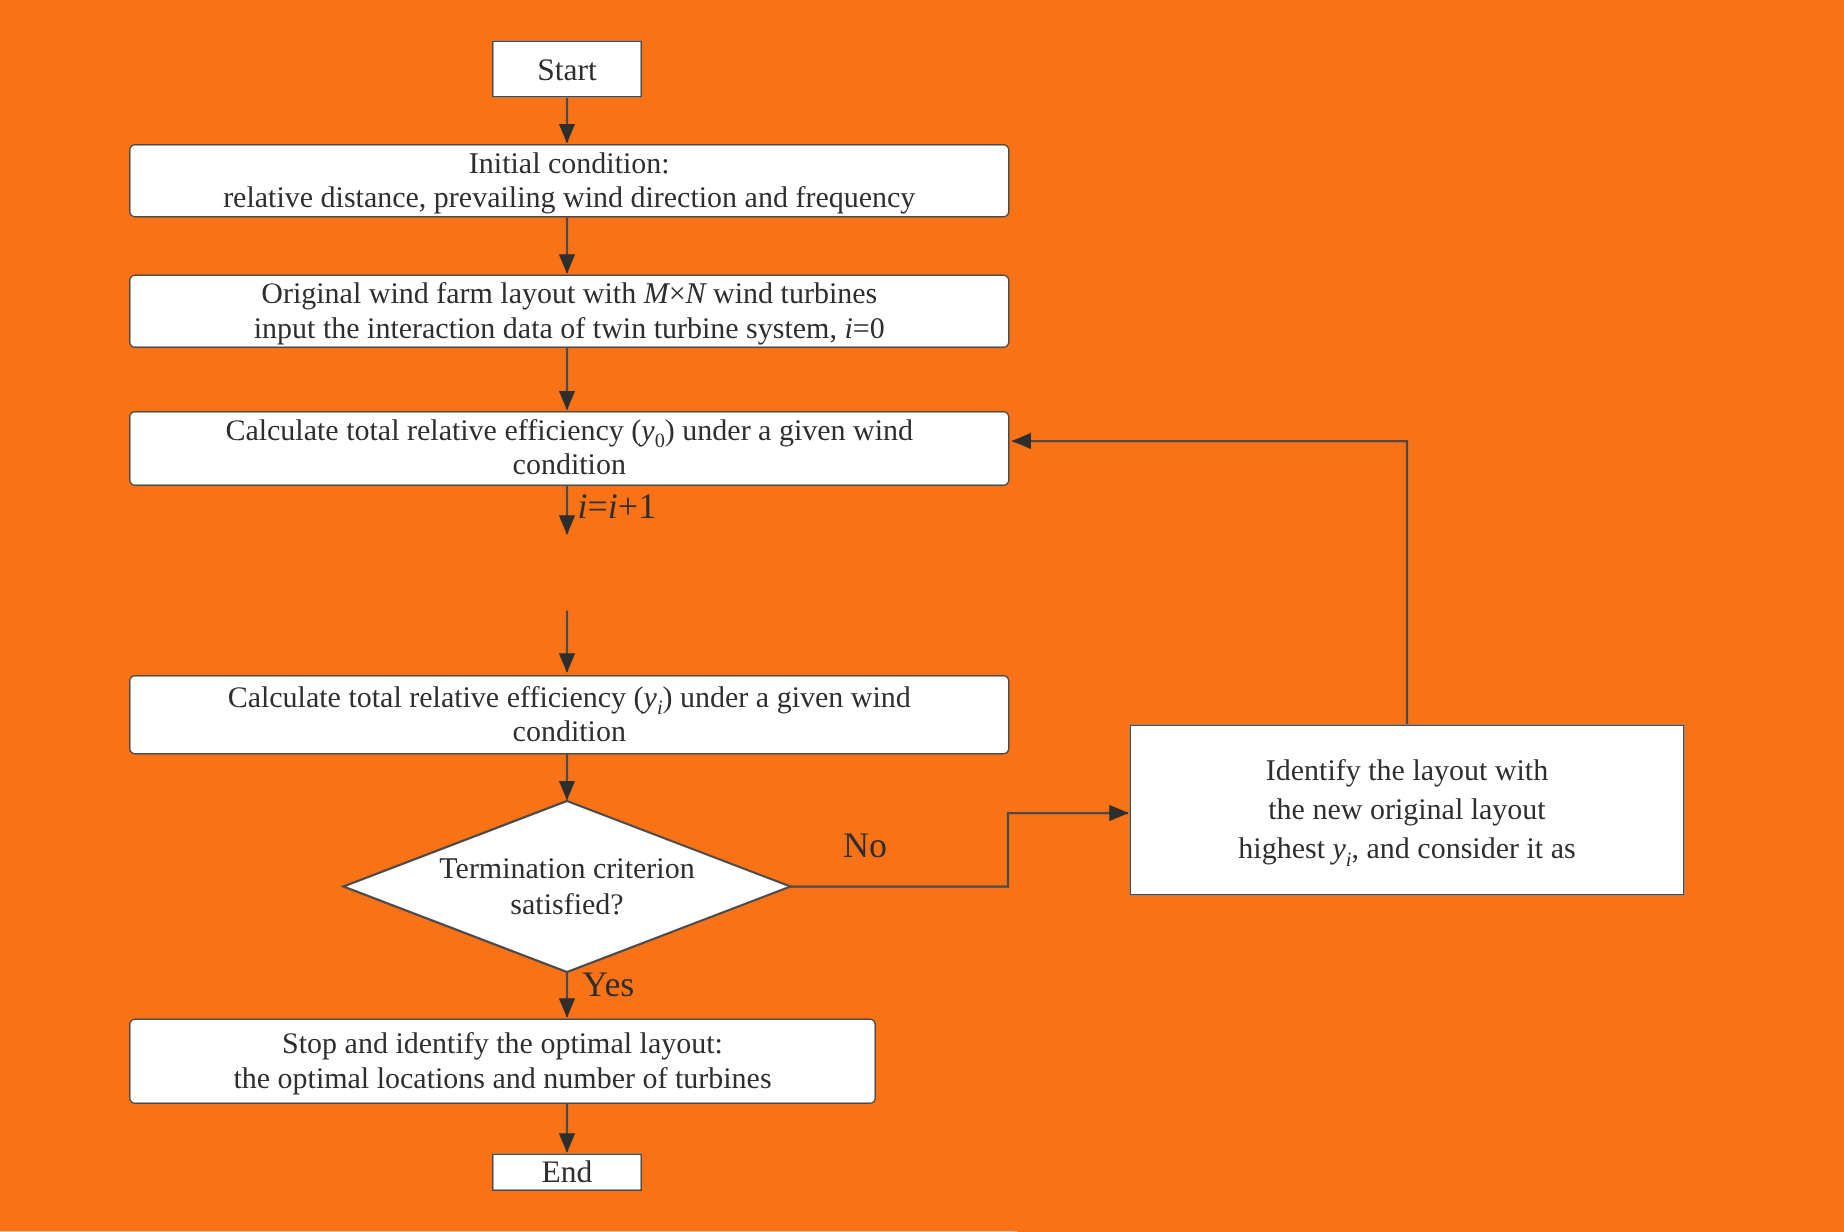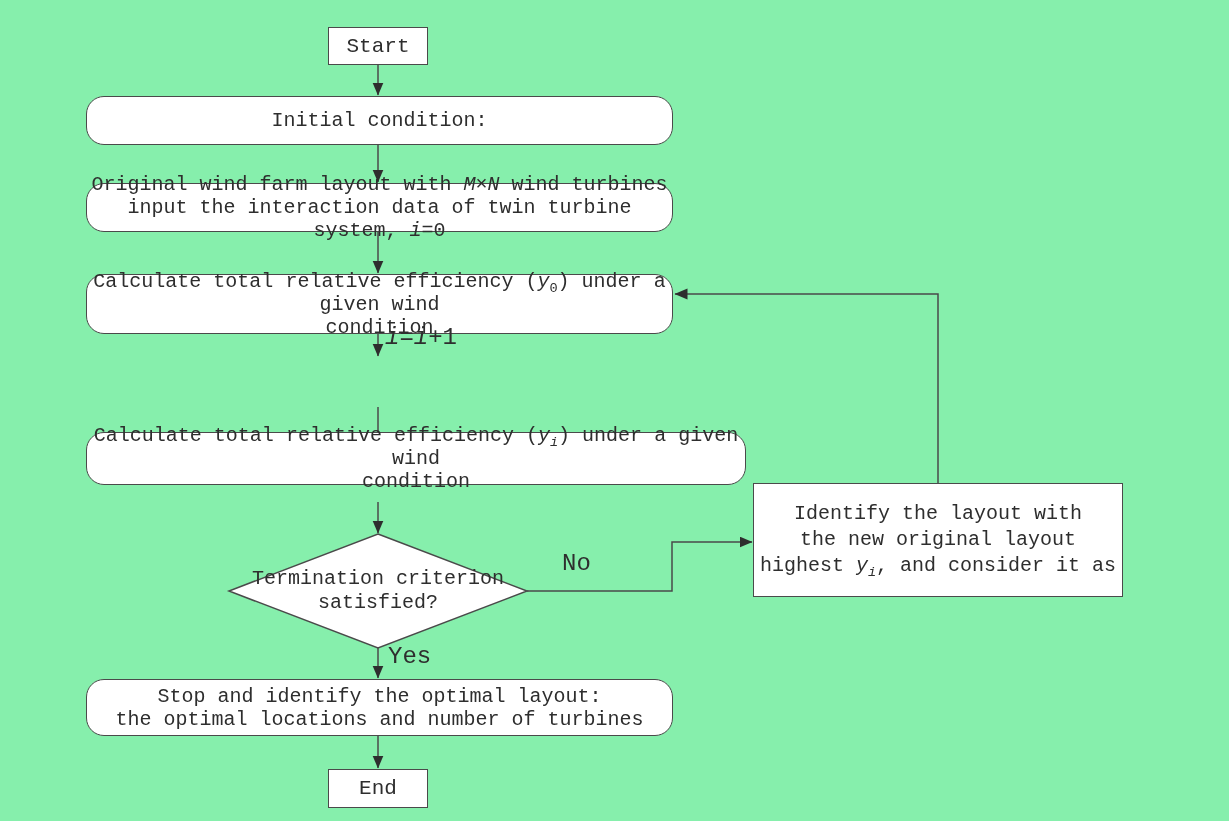--- a/index.html
+++ b/index.html
@@ -1,31 +1,31 @@
 <!DOCTYPE html>
 <html><head>
 <meta charset="utf-8">
 <style>
   html,body{margin:0;padding:0;background:#fff;}
   #canvas{
     position:relative;
     width:1229px;height:821px;
-    background:#86efac;
-    font-family:Liberation Mono, monospace;
+    background:#f97316;
+    font-family:Liberation Serif, serif;
     color:#2e2e2e;
     overflow:hidden;
   }
   #wires{position:absolute;left:0;top:0;width:1229px;height:821px;}
   .box{
     position:absolute;box-sizing:border-box;background:#fff;
     border:1.5px solid #4a4a4a;
     display:flex;flex-direction:column;justify-content:center;align-items:center;
     text-align:center;font-size:20px;line-height:23px;
   }
-  .rounded{border-radius:18px;}
+  .rounded{border-radius:4px;}
   .terminal{font-size:21px;}
   .identify{line-height:26px;}
   .floating{
     position:absolute;background:transparent;border:none;
     display:flex;flex-direction:column;justify-content:center;align-items:center;
     text-align:center;font-size:20px;line-height:24px;
   }
   .edge-label{position:absolute;font-size:24px;line-height:22px;white-space:nowrap;}
   sub{font-size:68%;line-height:0;}
   i{font-style:italic;}
@@ -55,57 +55,58 @@
       <polygon points="378,534 527,591 378,648 229,591" fill="#ffffff"></polygon>
     </g>
   </svg>
 
   <div class="box terminal" style="left:328px;top:27px;width:100px;height:38px;">
     <div>Start</div>
   </div>
 
   <div class="box rounded" style="left:86px;top:96px;width:587px;height:49px;">
     <div>Initial condition:</div>
+    <div>relative distance, prevailing wind direction and frequency</div>
   </div>
 
   <div class="box rounded" style="left:86px;top:183px;width:587px;height:49px;">
     <div>Original wind farm layout with <i>M</i>×<i>N</i> wind turbines</div>
     <div>input the interaction data of twin turbine system, <i>i</i>=0</div>
   </div>
 
-  <div class="box rounded" style="left:86px;top:274px;width:587px;height:60px;">
+  <div class="box rounded" style="left:86px;top:274px;width:587px;height:50px;">
     <div>Calculate total relative efficiency (<i>y</i><sub>0</sub>) under a given wind</div>
     <div>condition</div>
   </div>
 
   <div class="edge-label" style="left:385px;top:327px;"><i>i</i>=<i>i</i>+1</div>
 
 
-  <div class="box rounded" style="left:86px;top:432px;width:660px;height:53px;">
+  <div class="box rounded" style="left:86px;top:450px;width:587px;height:53px;">
     <div>Calculate total relative efficiency (<i>y</i><sub><i>i</i></sub>) under a given wind</div>
     <div>condition</div>
   </div>
 
   <div class="floating" style="left:248px;top:566px;width:260px;height:50px;">
     <div>Termination criterion</div>
     <div>satisfied?</div>
   </div>
 
   <div class="edge-label" style="left:562px;top:553px;">No</div>
 
   <div class="edge-label" style="left:388px;top:646px;">Yes</div>
 
   <div class="box identify" style="left:753px;top:483px;width:370px;height:114px;">
     <div>Identify the layout with</div>
     <div>the new original layout</div>
     <div>highest <i>y</i><sub><i>i</i></sub>, and consider it as</div>
   </div>
 
-  <div class="box rounded" style="left:86px;top:679px;width:587px;height:57px;">
+  <div class="box rounded" style="left:86px;top:679px;width:498px;height:57px;">
     <div>Stop and identify the optimal layout:</div>
     <div>the optimal locations and number of turbines</div>
   </div>
 
-  <div class="box terminal" style="left:328px;top:769px;width:100px;height:39px;">
+  <div class="box terminal" style="left:328px;top:769px;width:100px;height:25px;">
     <div>End</div>
   </div>
 
 </div>
 
 </body></html>

